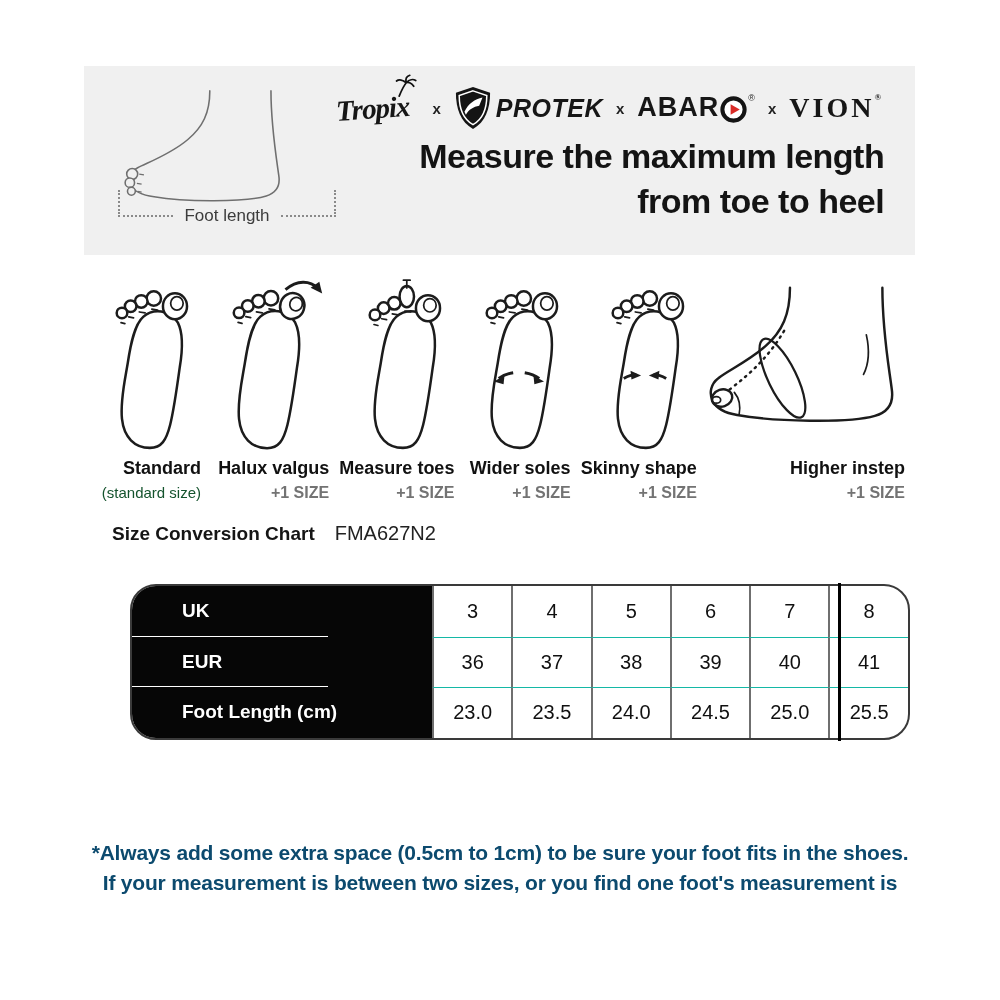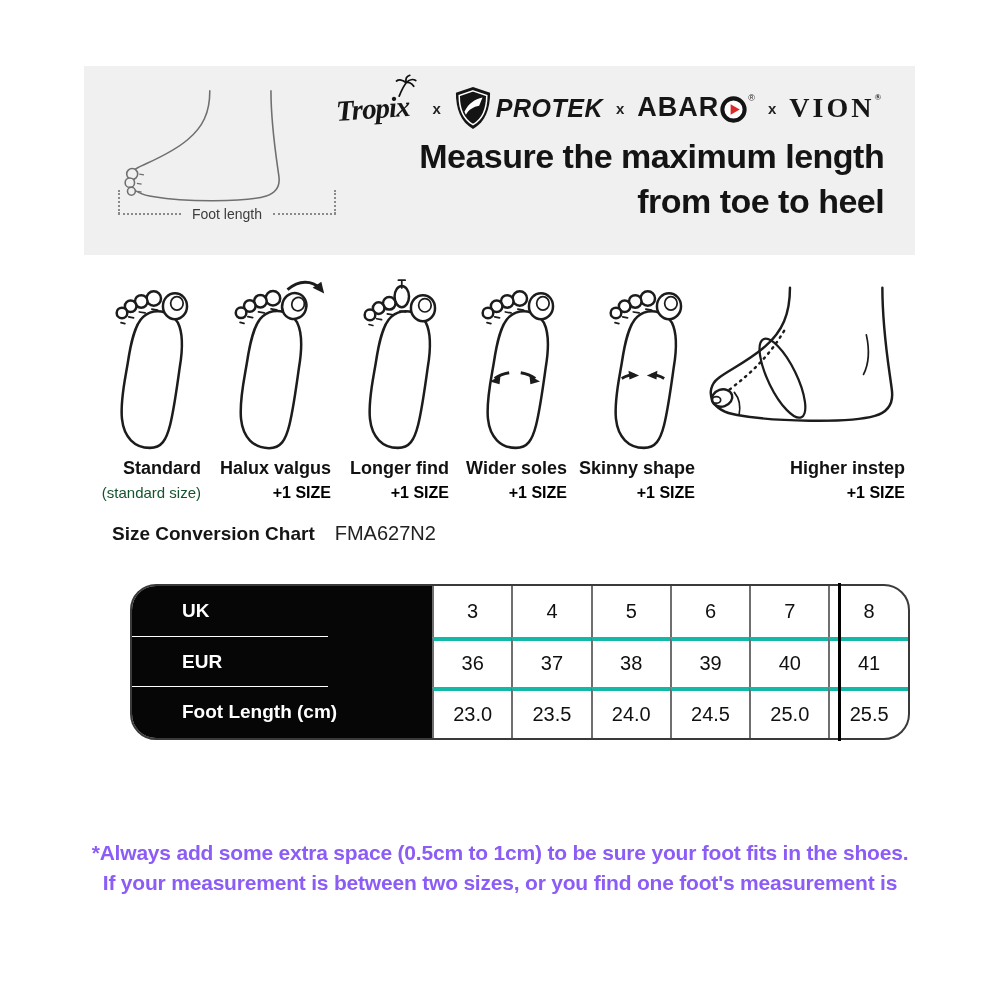--- a/index.html
+++ b/index.html
@@ -8,21 +8,21 @@
 
   .canvas { position:relative; width:1000px; height:1000px; }
 
   
   .hero { position:absolute; left:84px; top:66px; width:831px; height:189px;
           background:#f0f0f0; display:flex; }
   .foot-measure { position:relative; margin:20px 0 0 34px; width:232px; }
   .foot-measure svg { display:block; margin-left:4px; }
   .measure-row { position:relative; display:flex; align-items:center; width:218px; margin-top:2px; }
   .measure-row .dots { flex:1; border-top:2px dotted #8a8a8a; height:0; }
-  .measure-row .mlabel { margin:0 11px; font-size:14px; color:#3c3c3c; white-space:nowrap; }
+  .measure-row .mlabel { margin:0 11px; font-size:17px; color:#3c3c3c; white-space:nowrap; }
   .tick { position:absolute; width:0; height:24px; border-left:2px dotted #8a8a8a; top:-16px; }
   .tick.left { left:0; } .tick.right { right:0; }
 
   .hero-right { flex:1; padding-right:53px; display:flex; flex-direction:column; align-items:flex-end; }
   .brands { display:flex; align-items:center; gap:13px; margin-top:16px; height:52px; }
   .brand-x { font-size:15px; font-weight:700; color:#222; }
   .brand-tropix { position:relative; font-family:"Liberation Serif", serif; font-style:italic;
                   font-weight:700; font-size:29px; letter-spacing:-1px; transform:rotate(-4deg);
                   padding-right:10px; }
   .brand-tropix svg { position:absolute; top:-16px; right:-2px; }
@@ -36,45 +36,45 @@
 
   .headline { text-align:right; font-weight:700; font-size:34px;
               line-height:45px; letter-spacing:-0.5px; color:#141414; }
 
   
   .foot-types { position:absolute; left:95px; top:278px; width:810px;
                 display:flex; justify-content:space-between; }
   .foot-card { display:flex; flex-direction:column; align-items:flex-end; }
   .foot-card svg { display:block; }
   .ft-name { margin-top:6px; font-size:18px; font-weight:700; color:#111; white-space:nowrap; }
-  .ft-note { margin-top:5px; font-size:16px; font-weight:700; color:#000000; white-space:nowrap; }
+  .ft-note { margin-top:5px; font-size:16px; font-weight:700; color:#737373; white-space:nowrap; }
   .ft-note.sub { color:#14532d; font-weight:400; font-size:15px; }
 
   
   .chart-title-row { position:absolute; left:112px; top:522px; display:flex; align-items:baseline; gap:20px; }
   .chart-title { font-size:19px; font-weight:700; color:#151515; }
   .model-code { font-size:20px; color:#222; }
 
   
   .table-wrap { position:absolute; left:130px; top:584px; width:704px; height:156px; }
   .size-table { width:780px; height:156px; border:2px solid #3a3a3a; border-radius:26px;
                 overflow:hidden; display:grid; grid-template-columns:300px repeat(6,79.3px);
                 grid-template-rows:repeat(3,50.6px); background:#fff; }
   .cell { display:flex; align-items:center; justify-content:center; font-size:20px; color:#101010; }
   .cell.label { background:#060606; color:#fff; font-weight:700; justify-content:flex-start;
                 padding-left:50px; position:relative; font-size:19px; }
   .cell.label .row-sep { position:absolute; bottom:-1px; left:0; width:196px; height:2px; background:#fff; }
   .cell.val { border-left:2px solid #6f6f6f; }
-  .size-table .cell:nth-child(n+8) { border-top:4px solid #14b8a6; }
+  .size-table .cell:nth-child(n+8) { border-top:1px solid #14b8a6; }
   .size-table .cell.label { border-top:none; }
   .right-bar { position:absolute; right:-7px; top:-1px; height:158px; width:3px; background:#000; }
 
   
   .footnote { position:absolute; left:0; top:838px; width:1000px; text-align:center;
-              font-size:21px; font-weight:700; line-height:30px; color:#8b5cf6; letter-spacing:-0.2px; }
+              font-size:21px; font-weight:700; line-height:30px; color:#0c4a6e; letter-spacing:-0.2px; }
 
   
   .ink { stroke:#1c1c1c; fill:#ffffff; stroke-width:2.6; stroke-linecap:round; stroke-linejoin:round; }
   .ink-thin { stroke:#1c1c1c; fill:none; stroke-width:1.8; stroke-linecap:round; }
   .ink-gray { stroke:#6f6f6f; fill:#f0f0f0; stroke-width:2; stroke-linecap:round; stroke-linejoin:round; }
   .arrowfill { fill:#1c1c1c; stroke:none; }
 </style>
 </head>
 <body>
 
@@ -173,21 +173,21 @@
         <path class="ink" d="M57,176 C41,176 30,165 28,146 C26,127 31,106 34,88 C37,68 41,48 50,40 C60,31 78,32 86,46 C92,58 91,74 88,92 C85,114 82,136 78,152 C74,168 69,176 57,176 Z"></path>
         <ellipse class="ink" cx="83" cy="31" rx="12.5" ry="13.5"></ellipse>
         <ellipse class="ink-thin" cx="85" cy="28" rx="6.5" ry="7"></ellipse>
         <ellipse class="ink" cx="61" cy="19" rx="7.5" ry="11"></ellipse>
         <circle class="ink" cx="48" cy="26" r="6.5"></circle>
         <circle class="ink" cx="37" cy="31" r="6"></circle>
         <circle class="ink" cx="28" cy="38" r="5.5"></circle>
         <path class="ink-thin" d="M59,34 l6,1 M46,37 l6,1 M35,42 l5,1 M27,48 l4,1"></path>
         <path class="ink-thin" d="M61,2 v8 M57.5,2 h7" stroke-width="2.2"></path>
       </svg>
-      <span class="ft-name">Longer find</span>
+      <span class="ft-name">Measure toes</span>
       <span class="ft-note">+1 SIZE</span>
     </div>
 
     <div class="foot-card">
       <svg width="106" height="174" viewBox="0 0 110 180">
         <path class="ink" d="M57,176 C41,176 30,165 28,146 C26,127 31,106 34,88 C37,68 41,48 50,40 C60,31 78,32 86,46 C92,58 91,74 88,92 C85,114 82,136 78,152 C74,168 69,176 57,176 Z"></path>
         <ellipse class="ink" cx="83" cy="29" rx="12.5" ry="13.5"></ellipse>
         <ellipse class="ink-thin" cx="85" cy="26" rx="6.5" ry="7"></ellipse>
         <circle class="ink" cx="61" cy="21" r="7.5"></circle>
         <circle class="ink" cx="48" cy="24" r="6.5"></circle>

